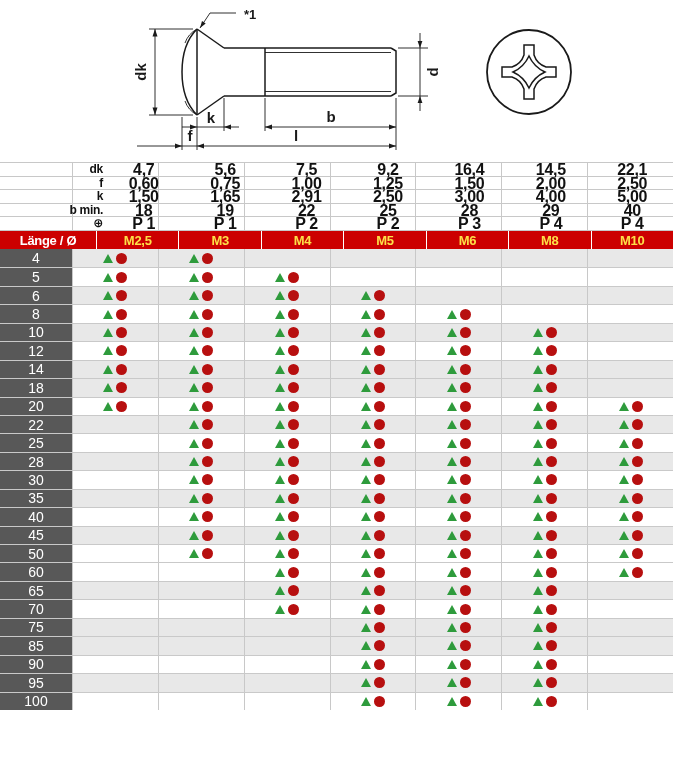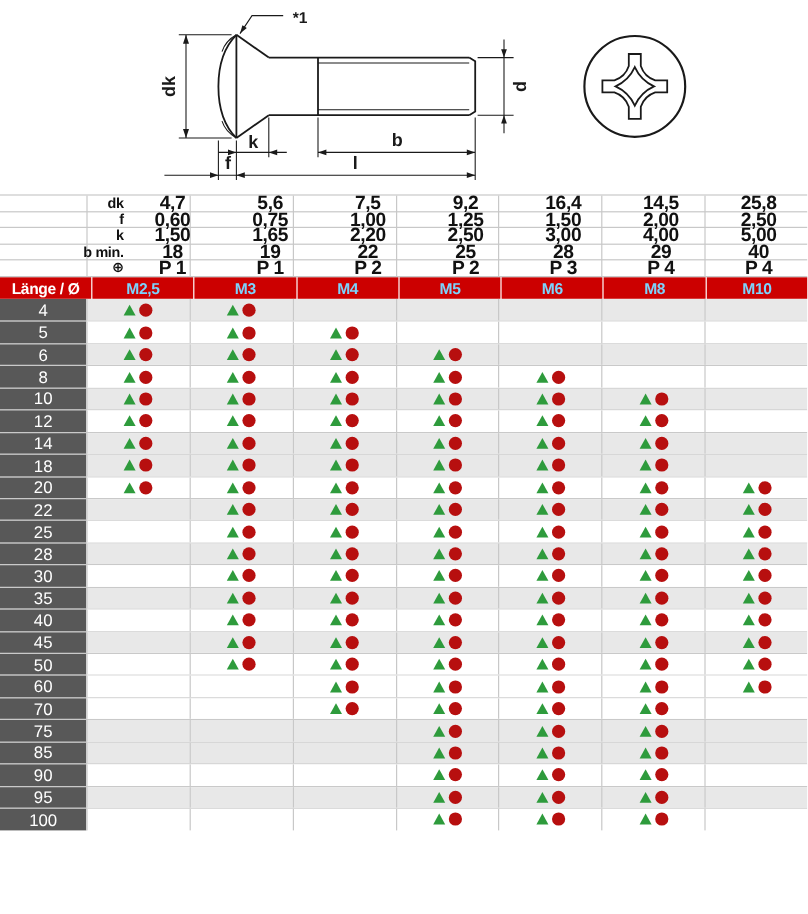--- a/index.html
+++ b/index.html
@@ -19,25 +19,25 @@
     font-size:12px;font-weight:700;line-height:13px;letter-spacing:-0.3px;z-index:2;
   }
   .spec-spacer{width:103px;flex:none;}
   .spec-cell{
     flex:1 1 0;text-align:center;font-size:16px;font-weight:700;line-height:13px;letter-spacing:-0.3px;
   }
   .spec-row .spec-cell:first-of-type{flex:0 0 calc((601px / 7) - 31px);} 
   
   .red-row{display:flex;height:19px;padding-top:1px;background:#fff;}
   .corner{
-    flex:none;width:76px;background:var(--header-red,#cc0000);color:#fff;
+    flex:none;width:96px;background:var(--header-red,#cc0000);color:#fff;
     font-size:13px;font-weight:700;display:flex;align-items:center;justify-content:center;letter-spacing:-0.3px;
   }
   .red-cell{
-    flex:1 1 0;margin-left:1px;background:var(--header-red,#cc0000);color:#7dd3fc;
+    flex:1 1 0;margin-left:1px;background:var(--header-red,#cc0000);color:#fde047;
     font-size:13px;font-weight:700;display:flex;align-items:center;justify-content:center;letter-spacing:-0.3px;
   }
   
   .rows{width:673px;height:513px;overflow:hidden;}
   .row{display:flex;height:18.45px;}
   .row + .row{border-top:1px solid #c9c9c9;height:18.45px;}
   .len{
     flex:none;width:72px;background:var(--row-label-gray,#585858);color:#fff;
     font-size:14px;font-weight:400;display:flex;align-items:center;justify-content:center;
   }
@@ -133,39 +133,39 @@
       <div class="vline" style="left: 587px;"></div>
       <div class="spec-row">
         <span class="spec-label">dk</span>
         <span class="spec-spacer"></span>
         <span class="spec-cell">4,7</span>
         <span class="spec-cell">5,6</span>
         <span class="spec-cell">7,5</span>
         <span class="spec-cell">9,2</span>
         <span class="spec-cell">16,4</span>
         <span class="spec-cell">14,5</span>
-        <span class="spec-cell">25,8</span>
+        <span class="spec-cell">22,1</span>
       </div>
       <div class="spec-row">
         <span class="spec-label">f</span>
         <span class="spec-spacer"></span>
         <span class="spec-cell">0,60</span>
         <span class="spec-cell">0,75</span>
         <span class="spec-cell">1,00</span>
         <span class="spec-cell">1,25</span>
         <span class="spec-cell">1,50</span>
         <span class="spec-cell">2,00</span>
         <span class="spec-cell">2,50</span>
       </div>
       <div class="spec-row">
         <span class="spec-label">k</span>
         <span class="spec-spacer"></span>
         <span class="spec-cell">1,50</span>
         <span class="spec-cell">1,65</span>
-        <span class="spec-cell">2,20</span>
+        <span class="spec-cell">2,91</span>
         <span class="spec-cell">2,50</span>
         <span class="spec-cell">3,00</span>
         <span class="spec-cell">4,00</span>
         <span class="spec-cell">5,00</span>
       </div>
       <div class="spec-row">
         <span class="spec-label">b min.</span>
         <span class="spec-spacer"></span>
         <span class="spec-cell">18</span>
         <span class="spec-cell">19</span>
@@ -668,20 +668,42 @@
         </div>
         <div class="cell">
           <div class="tri"></div>
           <div class="dot"></div>
         </div>
         <div class="cell">
           <div class="tri"></div>
           <div class="dot"></div>
         </div>
       </div>
+      <div class="row even">
+        <div class="len">65</div>
+        <div class="cell"></div>
+        <div class="cell"></div>
+        <div class="cell">
+          <div class="tri"></div>
+          <div class="dot"></div>
+        </div>
+        <div class="cell">
+          <div class="tri"></div>
+          <div class="dot"></div>
+        </div>
+        <div class="cell">
+          <div class="tri"></div>
+          <div class="dot"></div>
+        </div>
+        <div class="cell">
+          <div class="tri"></div>
+          <div class="dot"></div>
+        </div>
+        <div class="cell"></div>
+      </div>
       <div class="row odd">
         <div class="len">70</div>
         <div class="cell"></div>
         <div class="cell"></div>
         <div class="cell">
           <div class="tri"></div>
           <div class="dot"></div>
         </div>
         <div class="cell">
           <div class="tri"></div>

